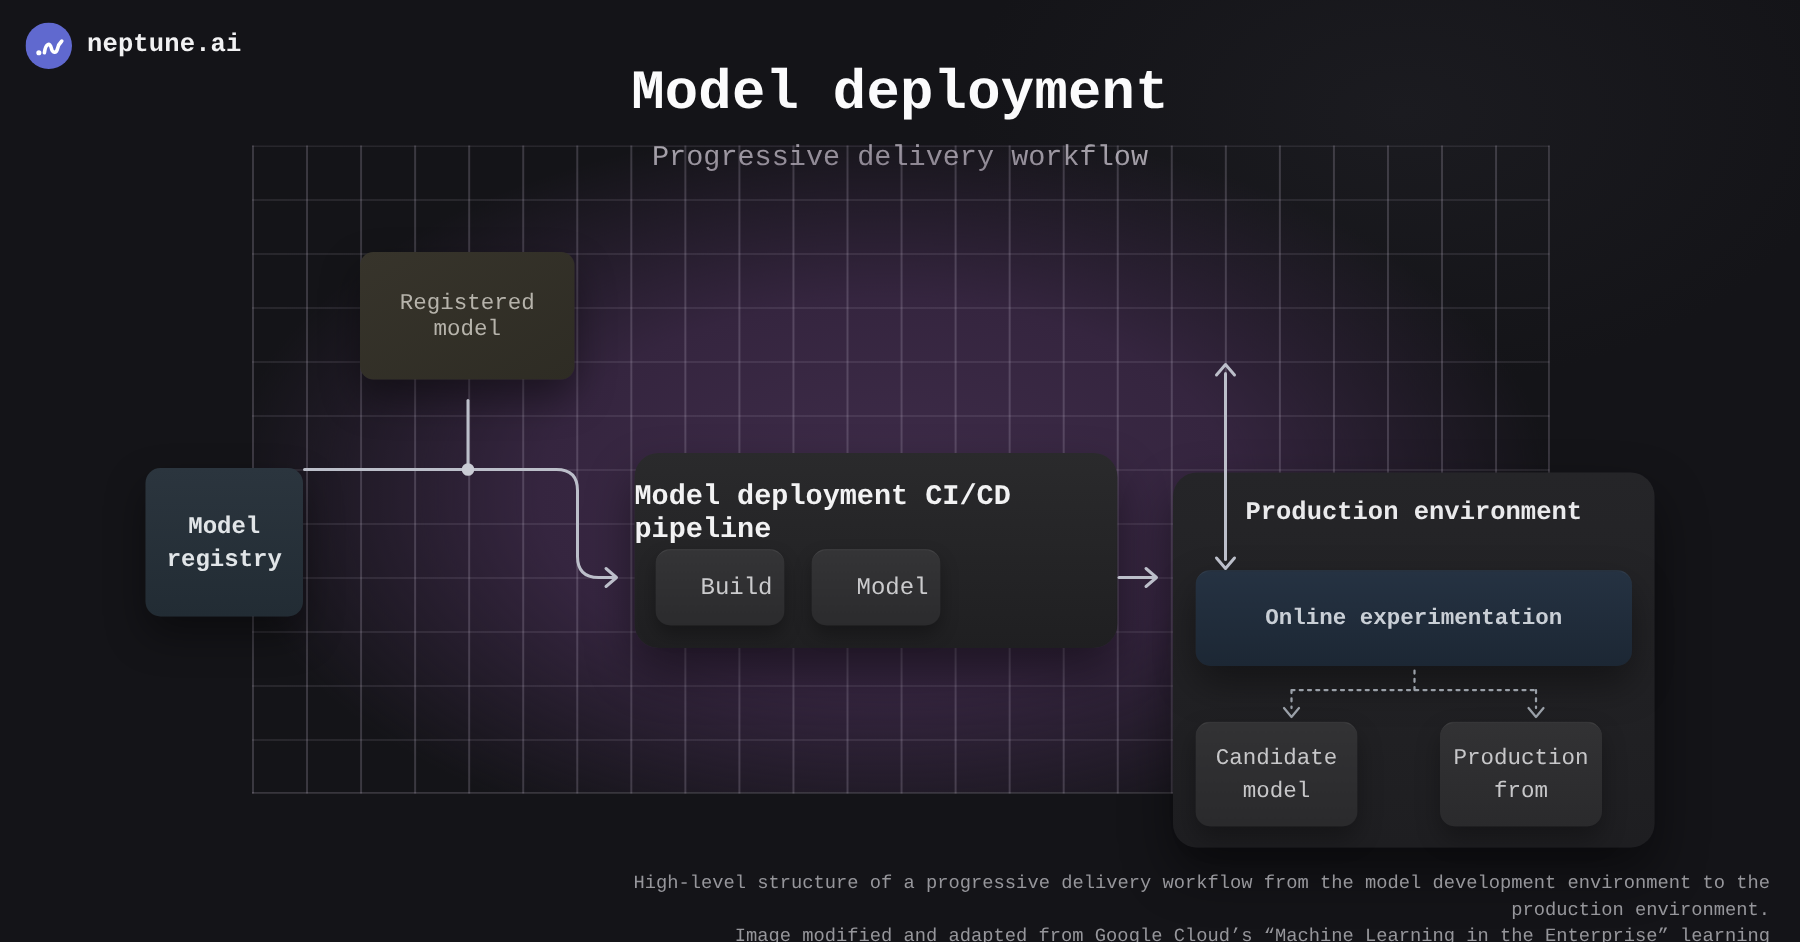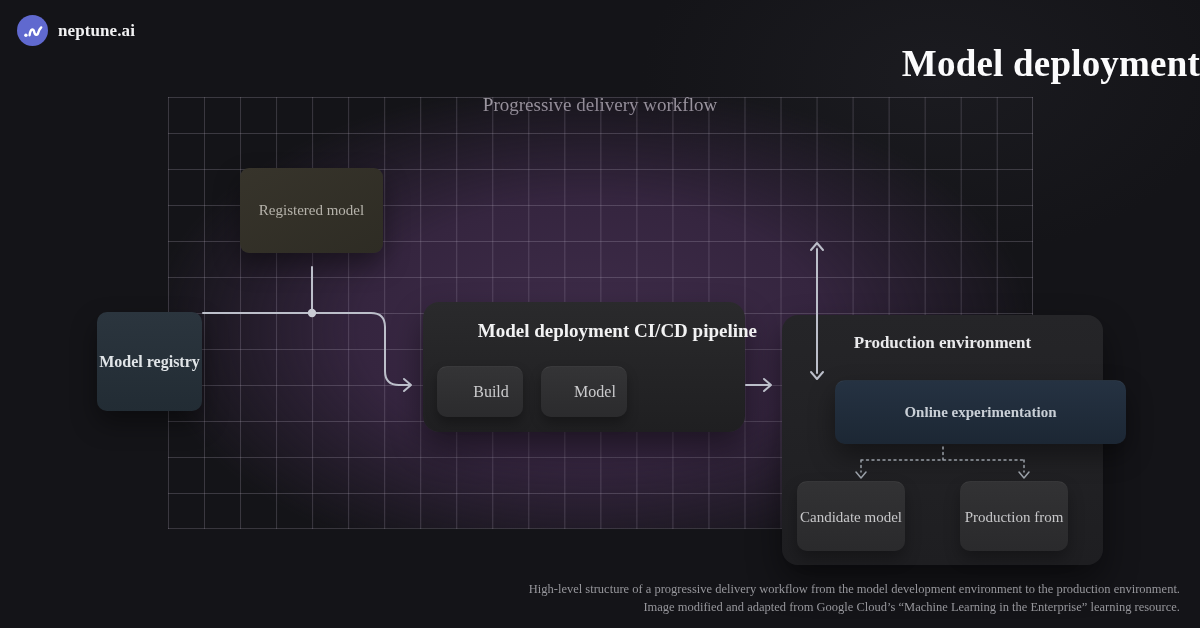--- a/index.html
+++ b/index.html
@@ -1,27 +1,27 @@
 <!DOCTYPE html>
 <html><head>
 <meta charset="utf-8">
 <style>
   html,body{margin:0;padding:0;background:#0e0e10;}
   #canvas{
     position:relative;width:1200px;height:628px;overflow:hidden;
     background:radial-gradient(ellipse 420px 260px at 78% 12%, #1b1b20 0%, rgba(21,21,24,0) 70%), #141418;
-    font-family:Liberation Serif, serif;
+    font-family:Liberation Mono, monospace;
     color:#e8e8ea;
   }
   .abs{position:absolute;}
   
   .brand{left:17px;top:15px;display:flex;align-items:center;gap:10px;}
   .brand-name{font-size:17px;font-weight:700;color:#f2f2f3;letter-spacing:.1px;}
   
-  .title{left:0;top:42px;width:100%;text-align:right;font-size:37px;font-weight:800;color:#fbfbfc;letter-spacing:.2px;}
+  .title{left:0;top:42px;width:100%;text-align:center;font-size:37px;font-weight:800;color:#fbfbfc;letter-spacing:.2px;}
   .subtitle{left:0;top:94px;width:100%;text-align:center;font-size:19px;font-weight:400;color:#a9a5ad;}
   
   .grid{
     left:168px;top:97px;width:865px;height:432px;
     background:
       linear-gradient(to right, rgba(198,188,209,.22) 1px, transparent 1px),
       linear-gradient(to bottom, rgba(198,188,209,.22) 1px, transparent 1px),
       radial-gradient(ellipse 64% 72% at 49% 54%, #3e2c49 0%, #35253f 42%, rgba(26,22,30,0) 80%);
     background-size:36.04px 36px,36.04px 36px,100% 100%;
     border-right:1px solid rgba(198,188,209,.20);
@@ -33,36 +33,36 @@
         box-shadow:0 12px 26px rgba(0,0,0,.40);}
   .registered{left:240px;top:168px;width:143px;height:85px;border-radius:9px;
     background:linear-gradient(150deg,#37342b 0%,#2e2c24 100%);
     color:#b6b3ab;font-size:15px;}
   .registry{left:97px;top:268px;width:105px;height:99px;border-radius:10px;
     background:linear-gradient(180deg,#2b353e 0%,#222c34 100%);
     color:#e1e5e8;font-size:16px;font-weight:700;line-height:22px;margin-top:44px;}
   .cicd{left:423px;top:302px;width:322px;height:130px;border-radius:16px;
     background:linear-gradient(180deg,#2a2a2c 0%,#1f1f21 100%);
     box-shadow:0 16px 32px rgba(0,0,0,.45);}
-  .cicd-title{left:423px;top:320px;width:322px;text-align:right;font-size:19px;font-weight:700;color:#f2f2f3;padding-left:12px;}
+  .cicd-title{left:423px;top:320px;width:322px;text-align:left;font-size:19px;font-weight:700;color:#f2f2f3;}
   .steps{left:437px;top:366px;width:294px;display:flex;gap:18px;}
   .step{width:86px;height:51px;border-radius:10px;box-sizing:border-box;
     background:linear-gradient(180deg,#343436 0%,#2b2b2d 100%);
     border-top:1px solid rgba(255,255,255,.07);
     display:flex;align-items:center;justify-content:center;text-align:center;
     color:#cbcbcd;font-size:16px;box-shadow:0 6px 12px rgba(0,0,0,.30);padding-left:22px;}
   .step.small{font-size:12.5px;line-height:16px;color:#c3c3c5;}
   .mlmeta{left:782px;top:170px;width:322px;height:71px;border-radius:12px;
     background:linear-gradient(135deg,#2a343d 0%,#1f272e 100%);
     color:#ccd1d7;font-size:15px;font-weight:700;}
   .prodenv{left:782px;top:315px;width:321px;height:250px;border-radius:16px;
     background:linear-gradient(180deg,#252528 0%,#1e1e21 100%);
     box-shadow:0 16px 34px rgba(0,0,0,.45);}
   .prodenv-title{left:782px;top:333px;width:321px;text-align:center;font-size:17px;font-weight:700;color:#eaeaec;}
-  .onlineexp{left:835px;top:380px;width:291px;height:64px;border-radius:10px;
+  .onlineexp{left:797px;top:380px;width:291px;height:64px;border-radius:10px;
     background:linear-gradient(180deg,#253242 0%,#1c2734 100%);
     border-top:1px solid rgba(255,255,255,.05);
     color:#c9cfd6;font-size:15px;font-weight:700;}
   .modelbox{width:108px;height:70px;border-radius:10px;
     background:linear-gradient(180deg,#323234 0%,#2a2a2c 100%);
     border-top:1px solid rgba(255,255,255,.06);
     color:#c7c7c9;font-size:15px;line-height:22px;
     box-shadow:0 8px 16px rgba(0,0,0,.30);}
   .candidate{left:797px;top:481px;}
   .prodmodel{left:960px;top:481px;}

